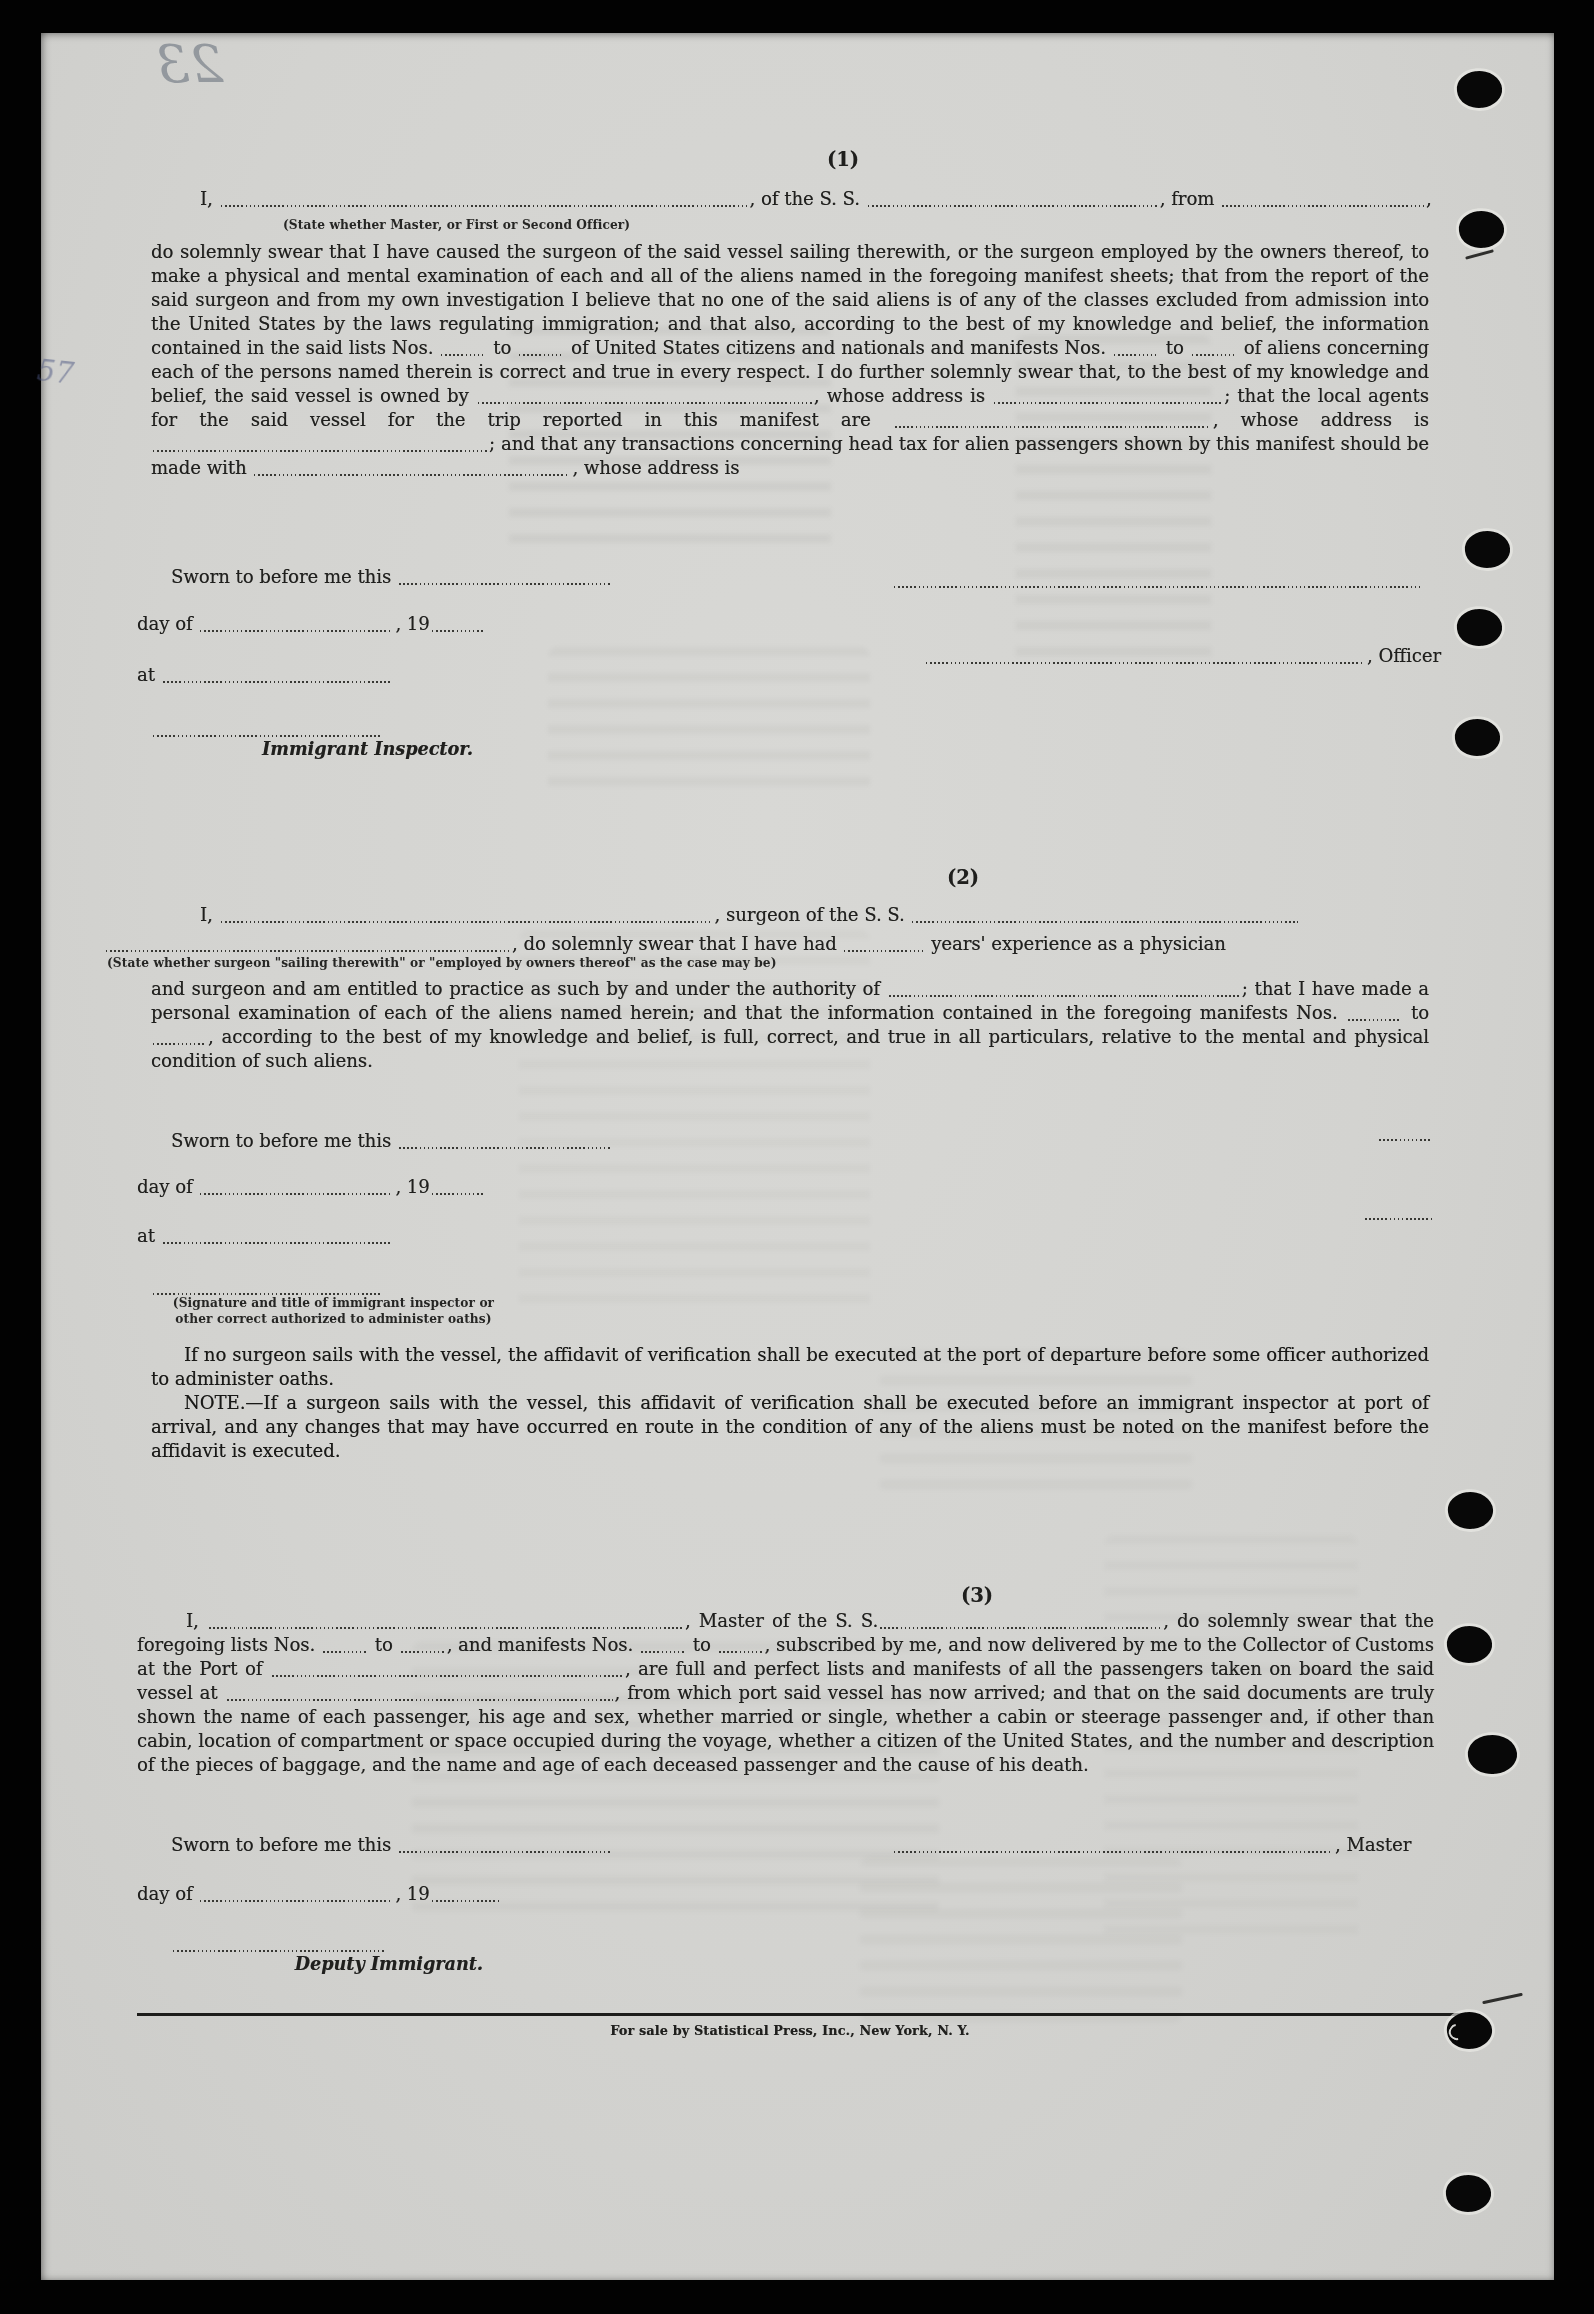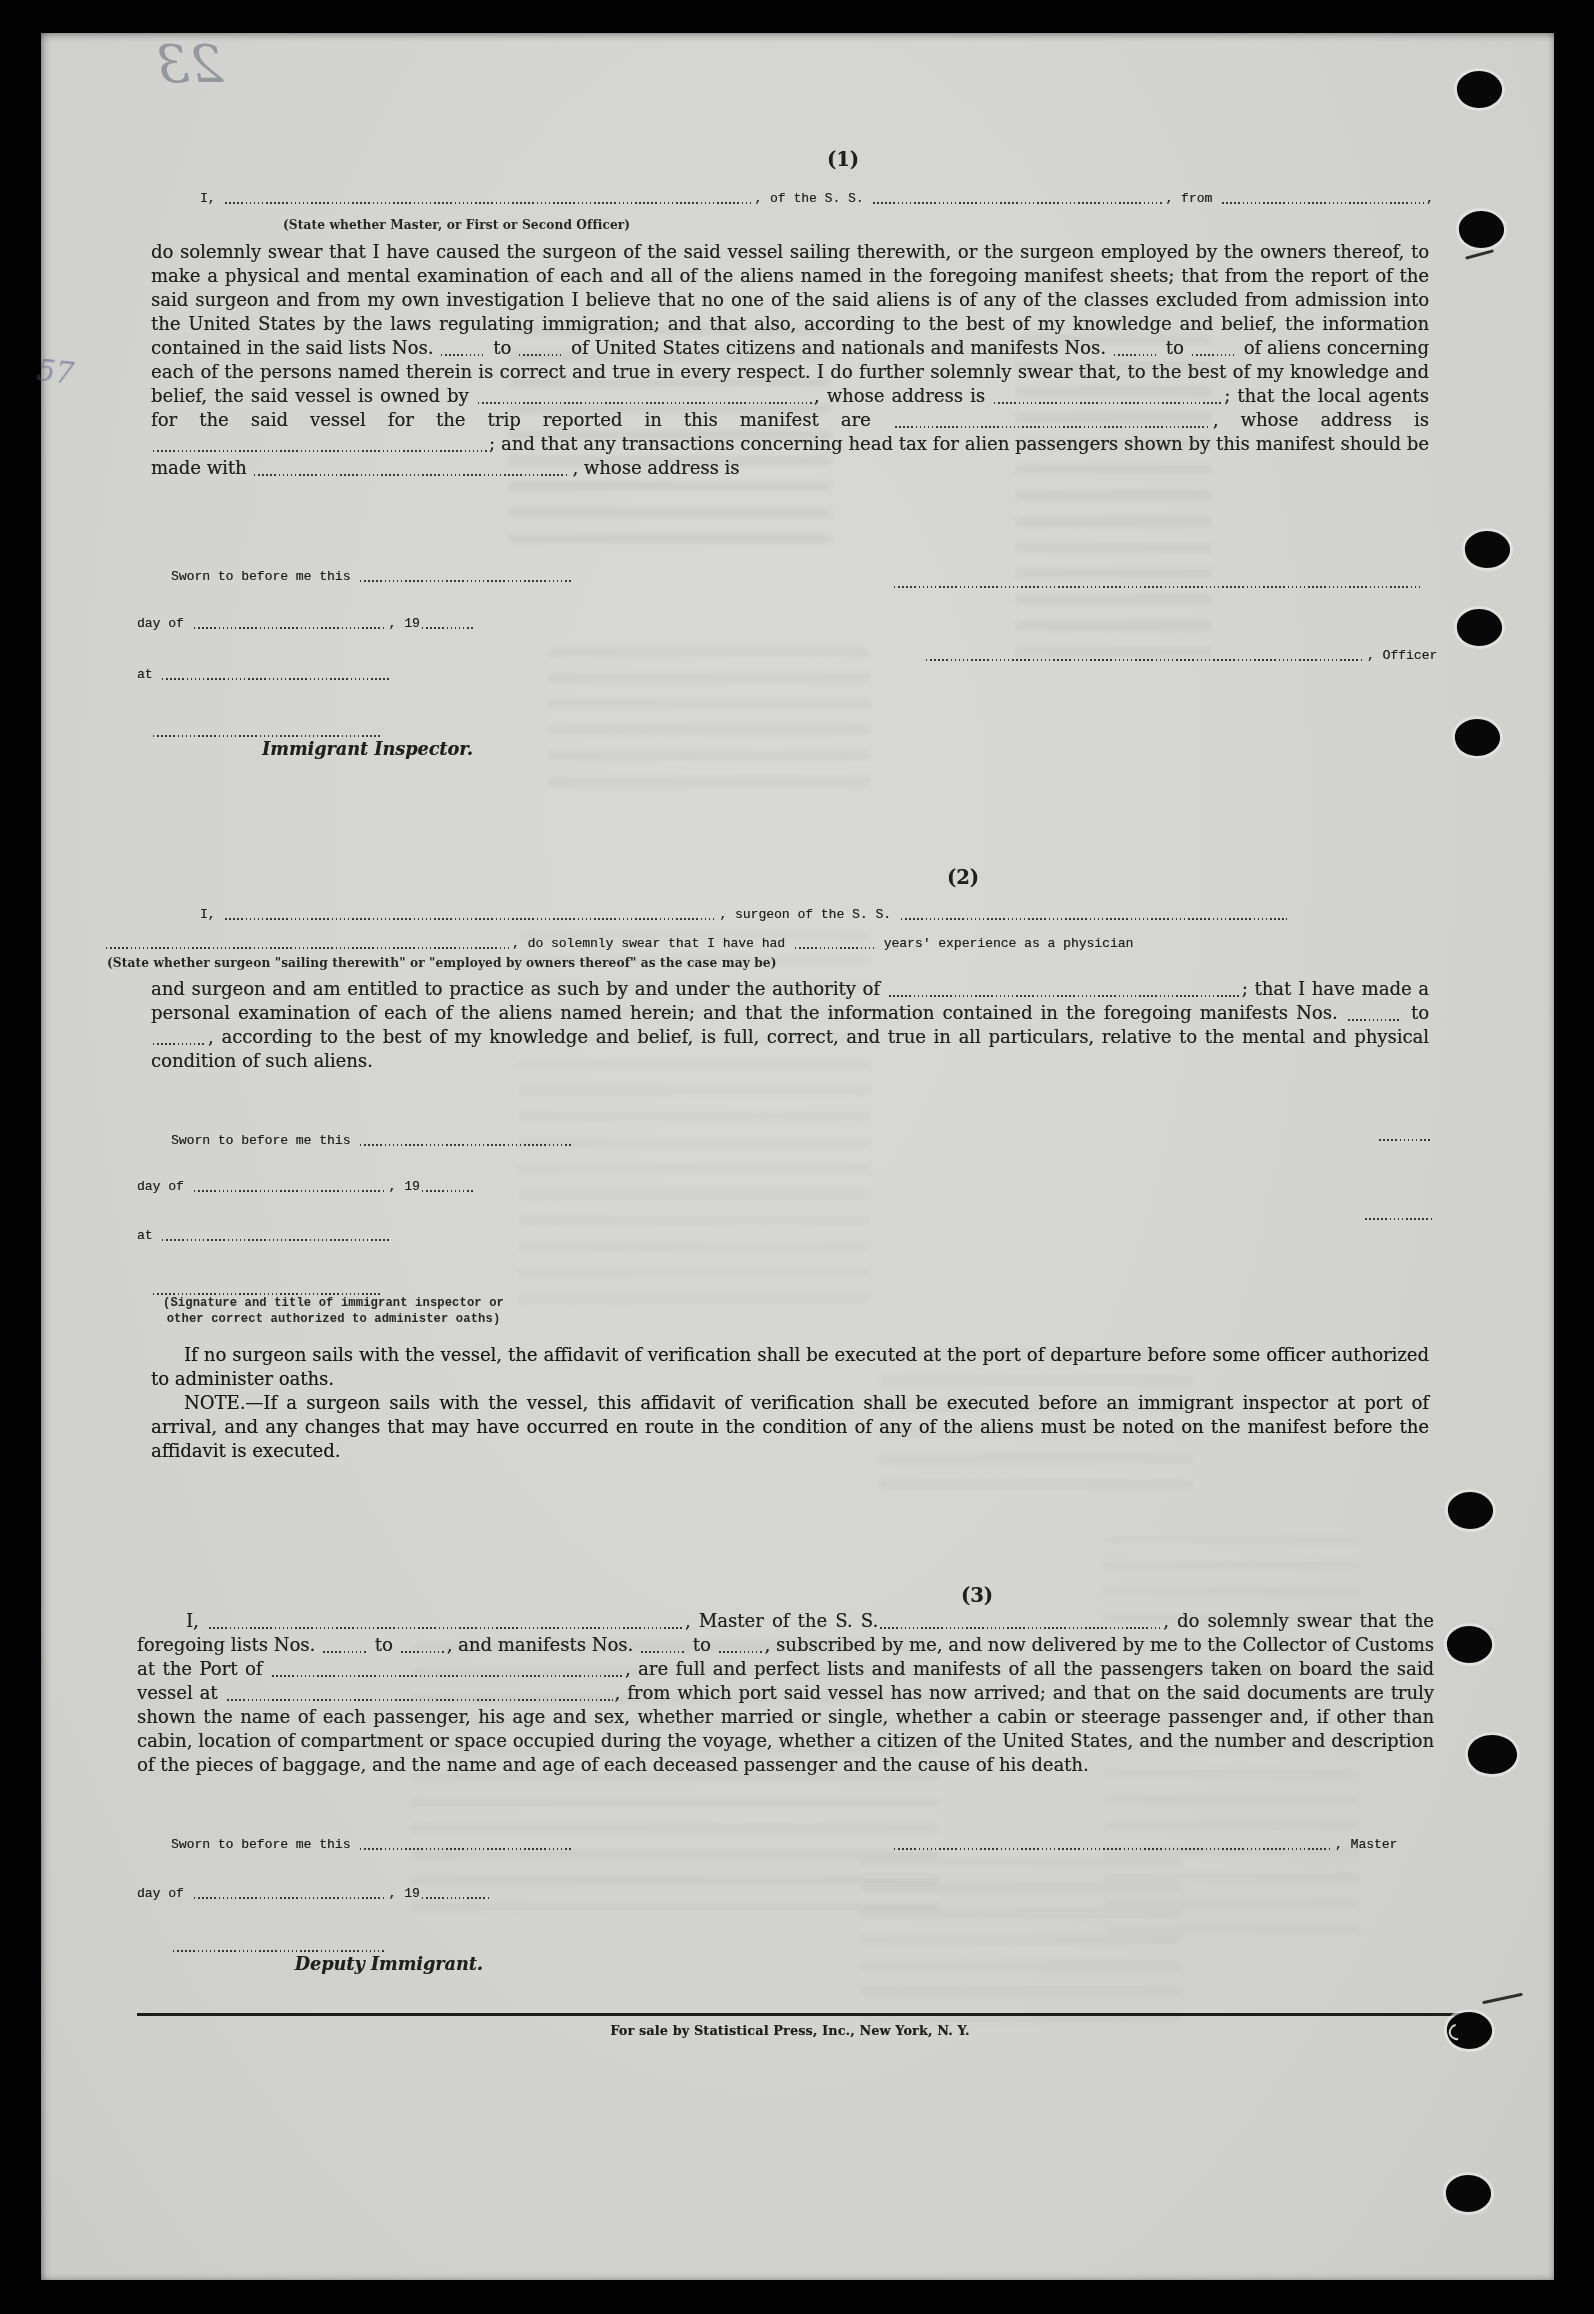--- a/index.html
+++ b/index.html
@@ -13,26 +13,26 @@
     position:absolute; left:41px; top:33px; width:1513px; height:2247px;
     background:radial-gradient(ellipse at 48% 35%, #d8d8d5 0%, #d3d3d0 55%, #cbcbc8 100%);
     box-shadow: inset 5.9px 0 8.8px -4.9px rgba(0,0,0,.45),
                 inset 0 5.9px 8.8px -4.9px rgba(0,0,0,.4),
                 inset -3.9px -3.9px 8.8px -4.9px rgba(0,0,0,.35);
     color:#1f1f1d;
   }
   .abs { position:absolute; }
   .ink { text-shadow:0.3px 0.2px 0 rgba(25,25,22,.55); }
   .para { text-align:justify; font-size:18px; line-height:24px; }
-  .line { white-space:nowrap; font-size:13px; line-height:24px;font-family:Liberation Mono, monospace; }
+  .line { white-space:nowrap; font-size:18px; line-height:24px; }
   .ind50 { text-indent:49px; }
   .ind34 { text-indent:33px; }
   .secnum { font-size:19.5px; font-weight:700; text-align:center; line-height:23.4px; }
   .caption { font-size:12.2px; font-weight:700; color:#262624; letter-spacing:0.1px; line-height:15.6px;text-align:center; }
-  .capcenter { text-align:center;font-family:Liberation Mono, monospace; }
+  .capcenter { text-align:center; }
   .sig-caption { font-style:italic; font-size:17.6px; font-weight:700; text-align:right; }
   .blank {
     display:inline-block; height:11.7px; margin:0 2px; vertical-align:baseline;
     transform:translateY(2px);
     background-image:repeating-linear-gradient(to right, rgba(42,42,38,.92) 0 1.5px, rgba(42,42,38,0) 1.5px 4.1px);
     background-size:100% 2px; background-repeat:no-repeat; background-position:0 bottom;
   }
   .fillline { height:15.6px; overflow:visible; }
   .dot {
     position:absolute; width:45px; height:37px; background:#080808;

